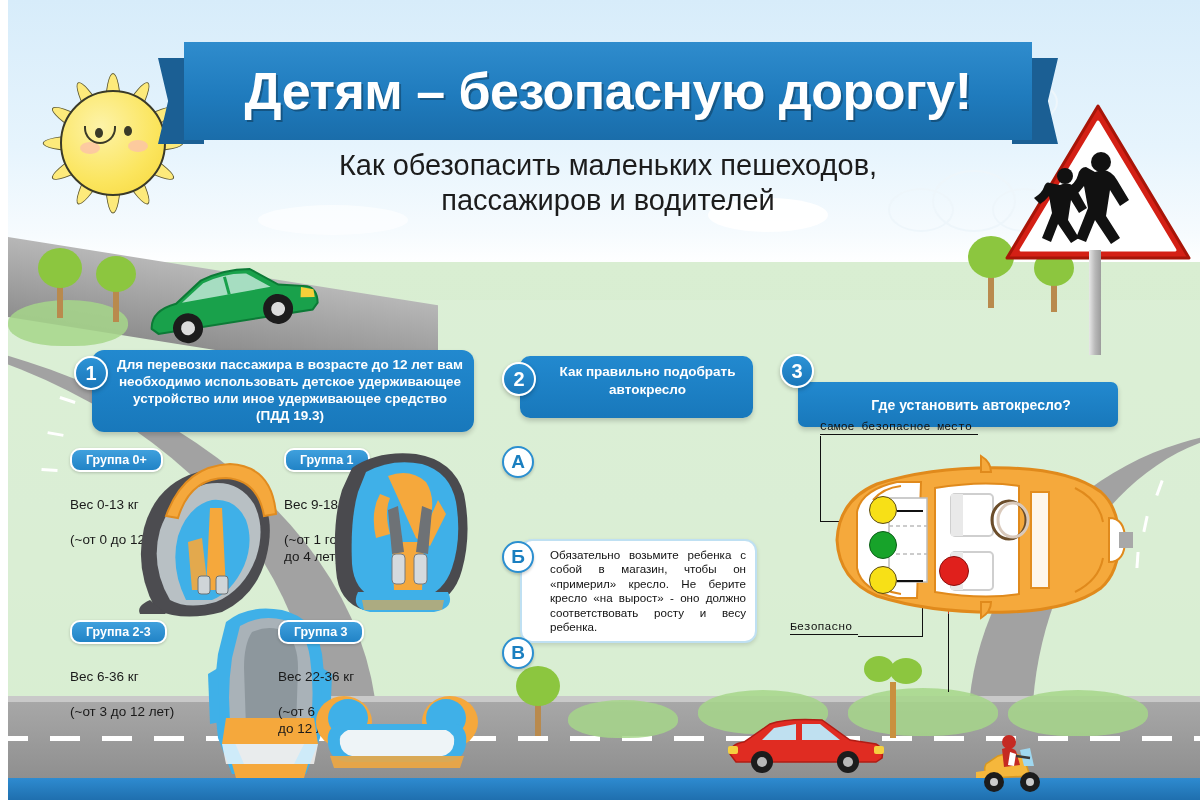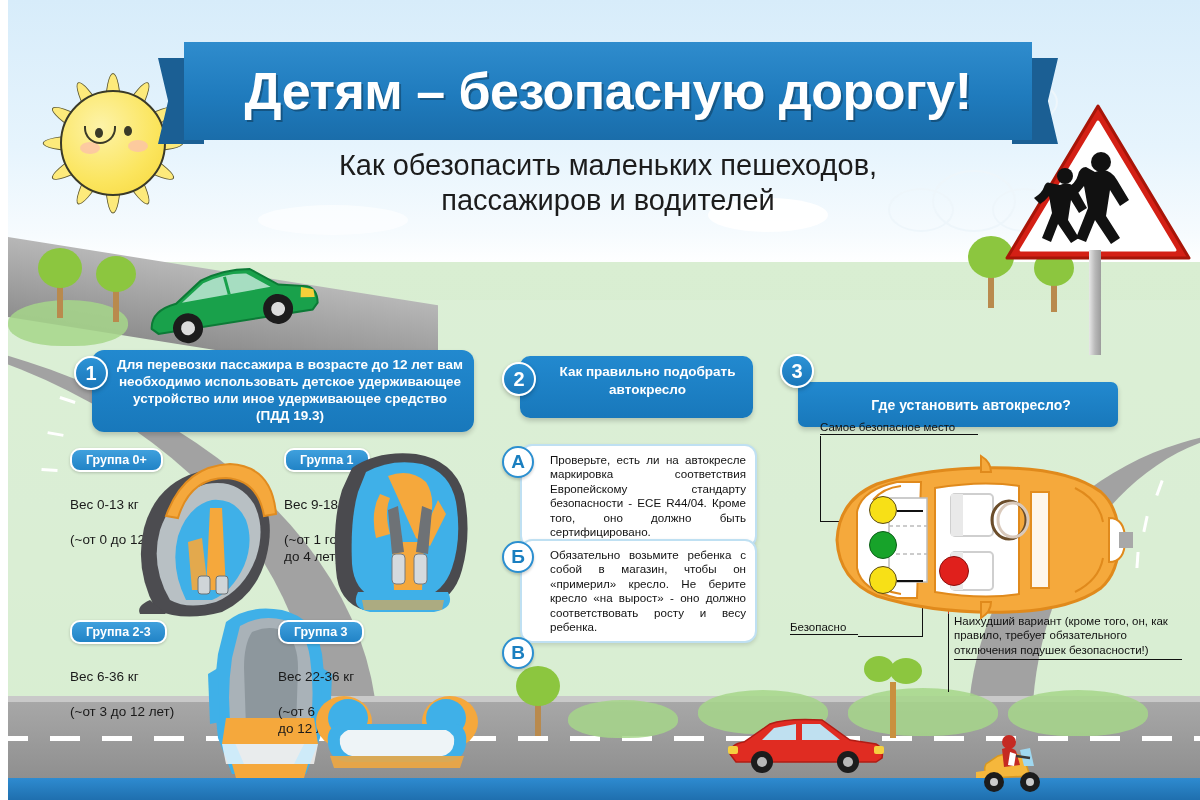--- a/index.html
+++ b/index.html
@@ -198,21 +198,21 @@
   .sec3-box {
     position: absolute; left: 790px; top: 356px; width: 320px; height: 45px;
     background: linear-gradient(to bottom,#2289cf,#1878bb); border-radius: 7px;
     color: #fff; font-size: 14px; font-weight: 700;
     display: flex; align-items: center; justify-content: center;
     padding-left: 26px;
     box-shadow: 0 3px 5px rgba(0,0,0,.18);
     margin-top: 26px;
   }
   .anno { position: absolute; font-size: 11.5px; color: #111; line-height: 1.25; }
-  .anno.underline-all { border-bottom: 1px solid #111; }
+  .anno.underline-all { border-bottom: 1px solid #111; font-family: Liberation Mono, monospace; }
   .leader { position: absolute; background: #111; }
 
   
   .cartop { position: absolute; left: 805px; top: 448px; width: 320px; height: 185px; }
   .dot { position: absolute; border-radius: 50%; border: 1px solid #5a4a14; }
   .dot.yellow { background: #f7e017; }
   .dot.green  { background: #17a32a; border-color:#0c5e18; }
   .dot.red    { background: #e0201c; border-color:#8d0f0d; }
 
   
@@ -472,23 +472,20 @@
   <div class="badge-num" style="left:494px;top:362px;">
     <span>2</span>
   </div>
   <div class="sec2-box">
     <span>Как правильно подобрать автокресло</span>
   </div>
 
   <div class="badge-letter" style="left:494px;top:446px;">
     <span>А</span>
   </div>
-  <div class="letter-card" style="top:444px;">
-    <span>Проверьте, есть ли на автокресле маркировка соответствия Европейскому стандарту безопасности - ECE R44/04. Кроме того, оно должно быть сертифицировано.</span>
-  </div>
 
   <div class="badge-letter" style="left:494px;top:541px;">
     <span>Б</span>
   </div>
   <div class="letter-card" style="top:539px;">
     <span>Обязательно возьмите  ребенка с собой в магазин, чтобы он «примерил» кресло. Не берите кресло «на вырост» - оно должно соответствовать росту и весу ребенка.</span>
   </div>
 
   <div class="badge-letter" style="left:494px;top:637px;">
     <span>В</span>
@@ -502,21 +499,20 @@
   </div>
 
   <div class="anno underline-all" style="left:812px;top:420px;width:158px;">Самое безопасное место</div>
   <div class="leader" style="left:812px;top:436px;width:1px;height:86px;"></div>
   <div class="leader" style="left:812px;top:521px;width:103px;height:1px;"></div>
 
   <div class="anno underline-all" style="left:782px;top:620px;width:68px;">Безопасно</div>
   <div class="leader" style="left:914px;top:556px;width:1px;height:80px;"></div>
   <div class="leader" style="left:850px;top:636px;width:65px;height:1px;"></div>
 
-  <div class="anno" style="left:946px;top:614px;width:228px;border-bottom:1px solid #111;padding-bottom:2px;">Наихудший вариант (кроме того, он, как правило, требует обязательного отключения подушек безопасности!)</div>
   <div class="leader" style="left:940px;top:614px;width:1px;height:78px;"></div>
   <div class="leader" style="left:940px;top:556px;width:1px;height:58px;background:#c0392b;"></div>
 
   <div class="cartop">
     <svg width="320" height="185" viewBox="0 0 320 185">
       <path d="M24 92 Q26 52 64 36 Q120 18 196 20 Q258 22 288 44 Q306 60 306 92 Q306 124 288 140 Q258 162 196 164 Q120 166 64 148 Q26 132 24 92 Z" fill="#f5a93c" stroke="#e08a1c" stroke-width="3"></path>
       <path d="M296 70 Q312 70 312 92 Q312 114 296 114 Z" fill="#ffffff" stroke="#e08a1c" stroke-width="2"></path>
       <rect x="306" y="84" width="18" height="16" fill="#a8a8a8"></rect>
       <path d="M44 64 Q48 42 84 34 L108 34 L104 150 L84 150 Q48 142 44 120 Z" fill="#ffffff" stroke="#e08a1c" stroke-width="2"></path>
       <path d="M122 40 Q170 32 206 38 L206 146 Q170 152 122 144 Z" fill="#ffffff" stroke="#e08a1c" stroke-width="2"></path>

